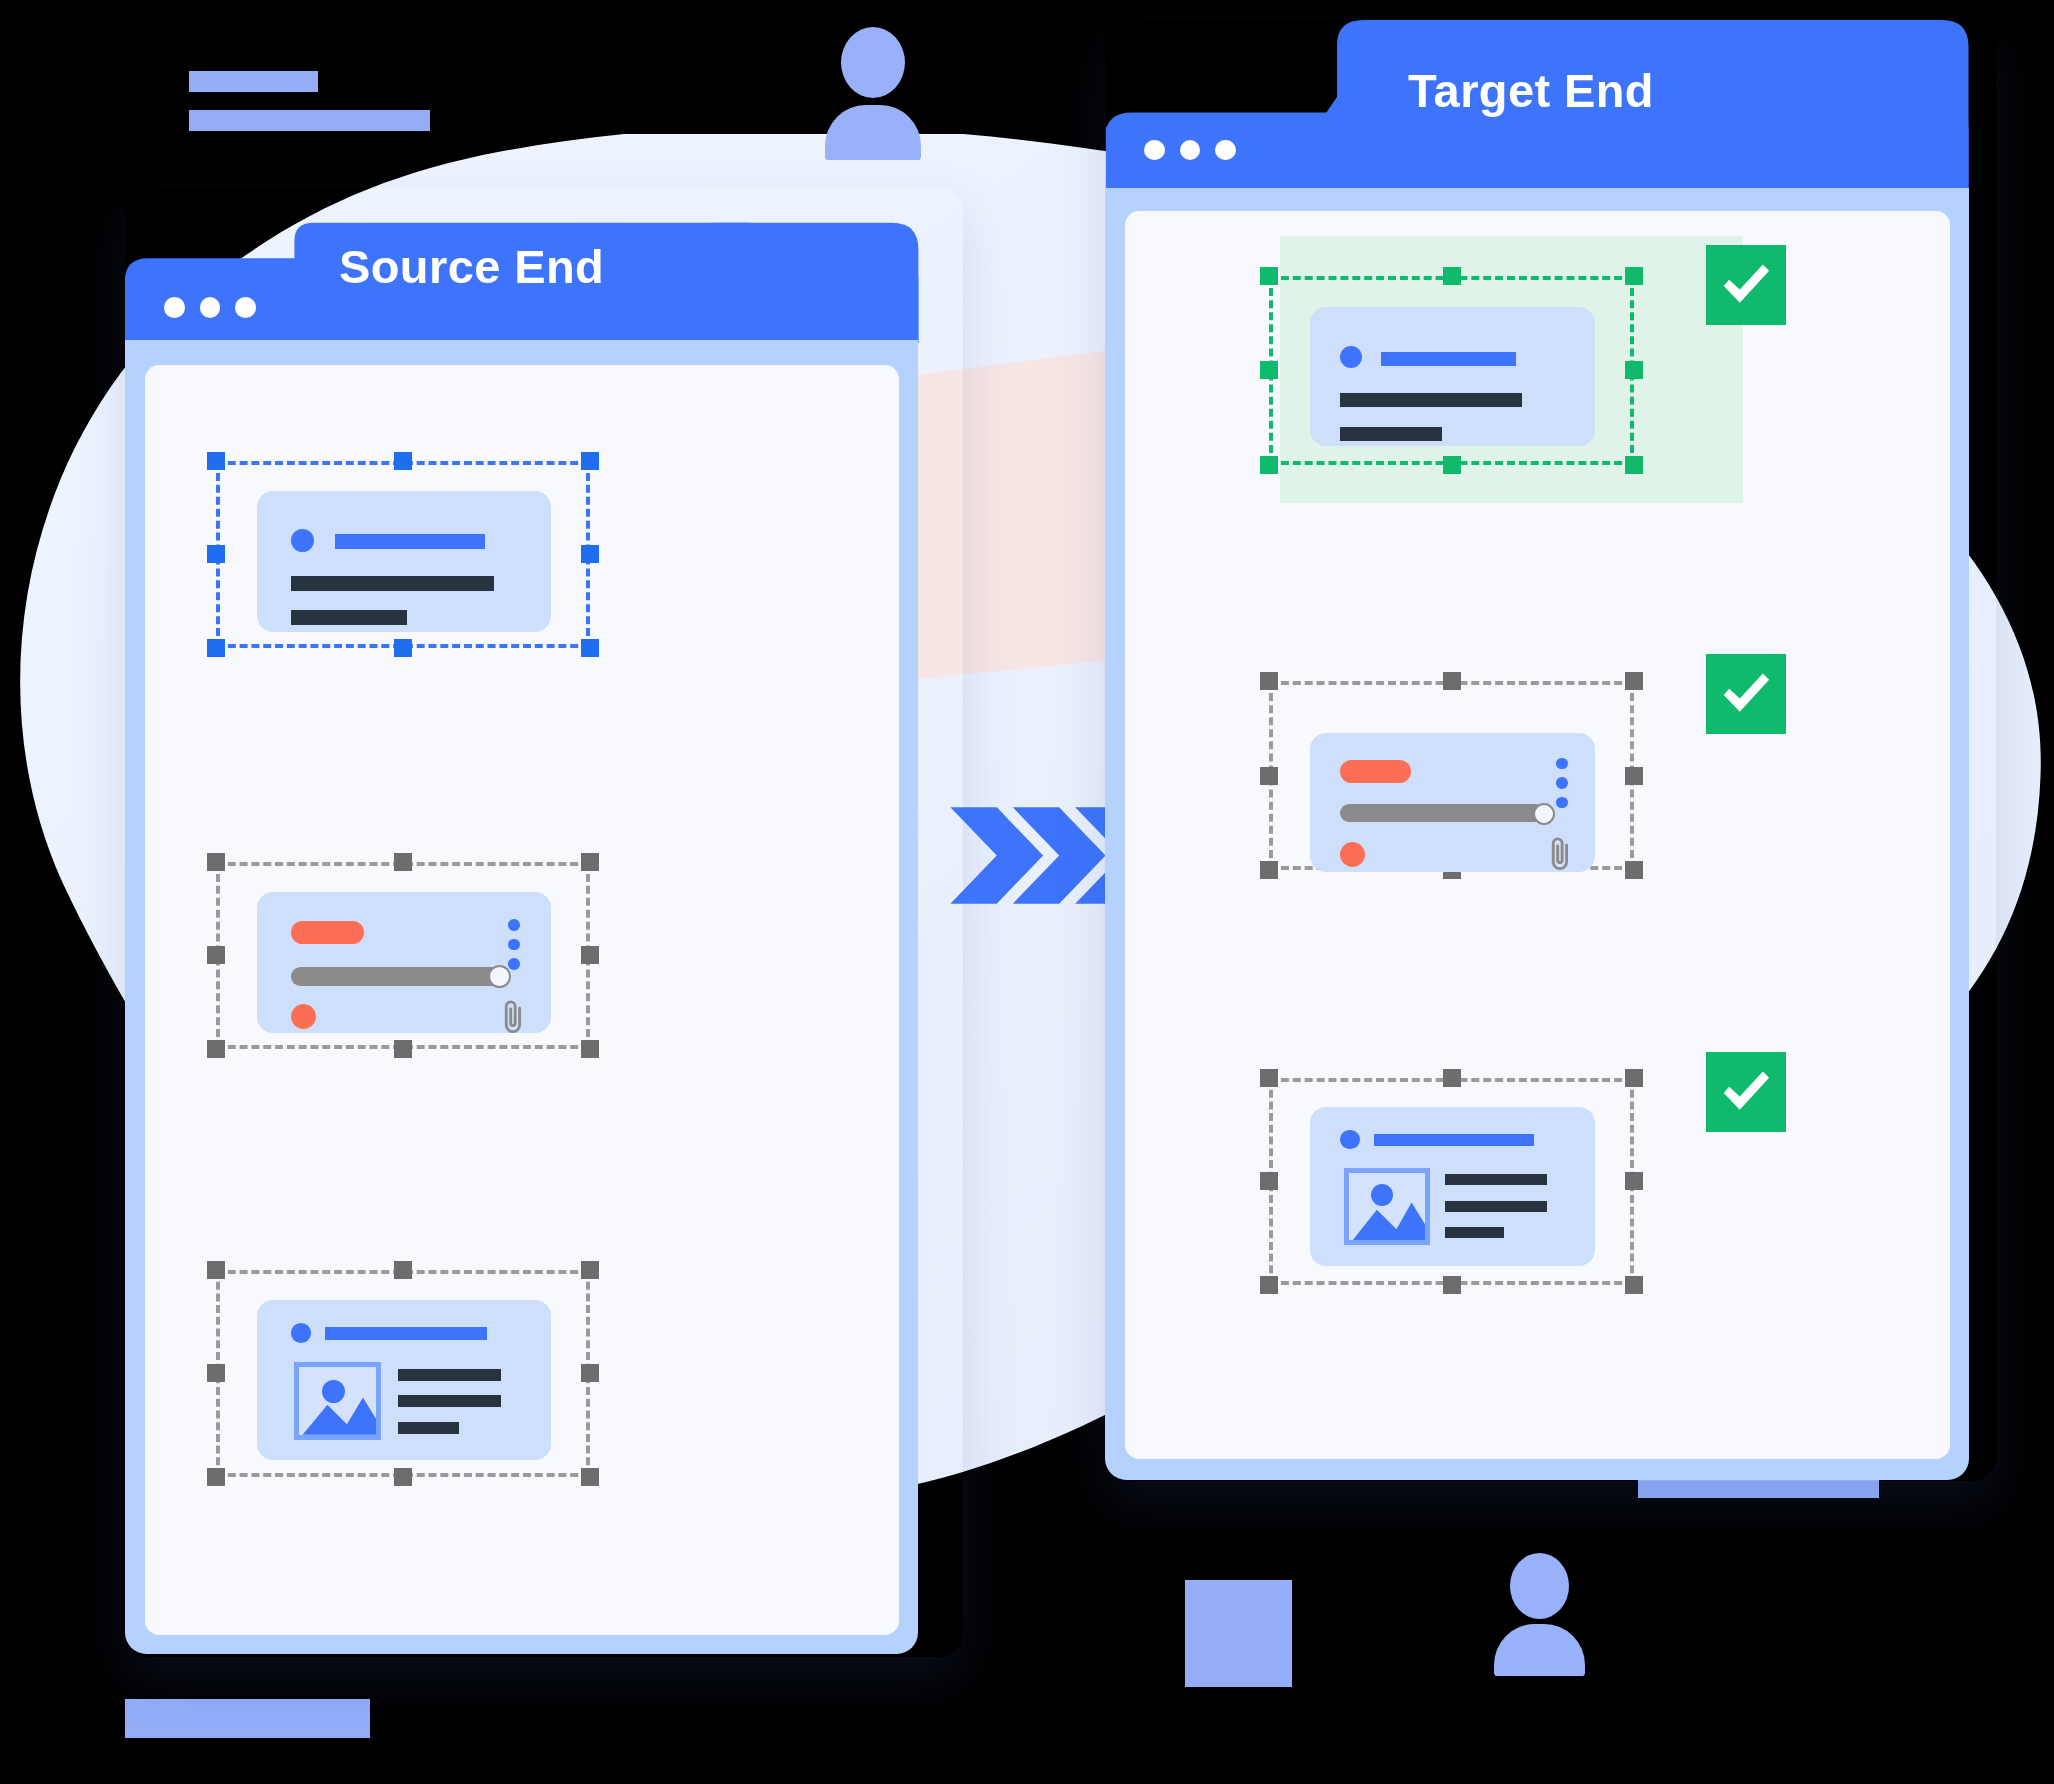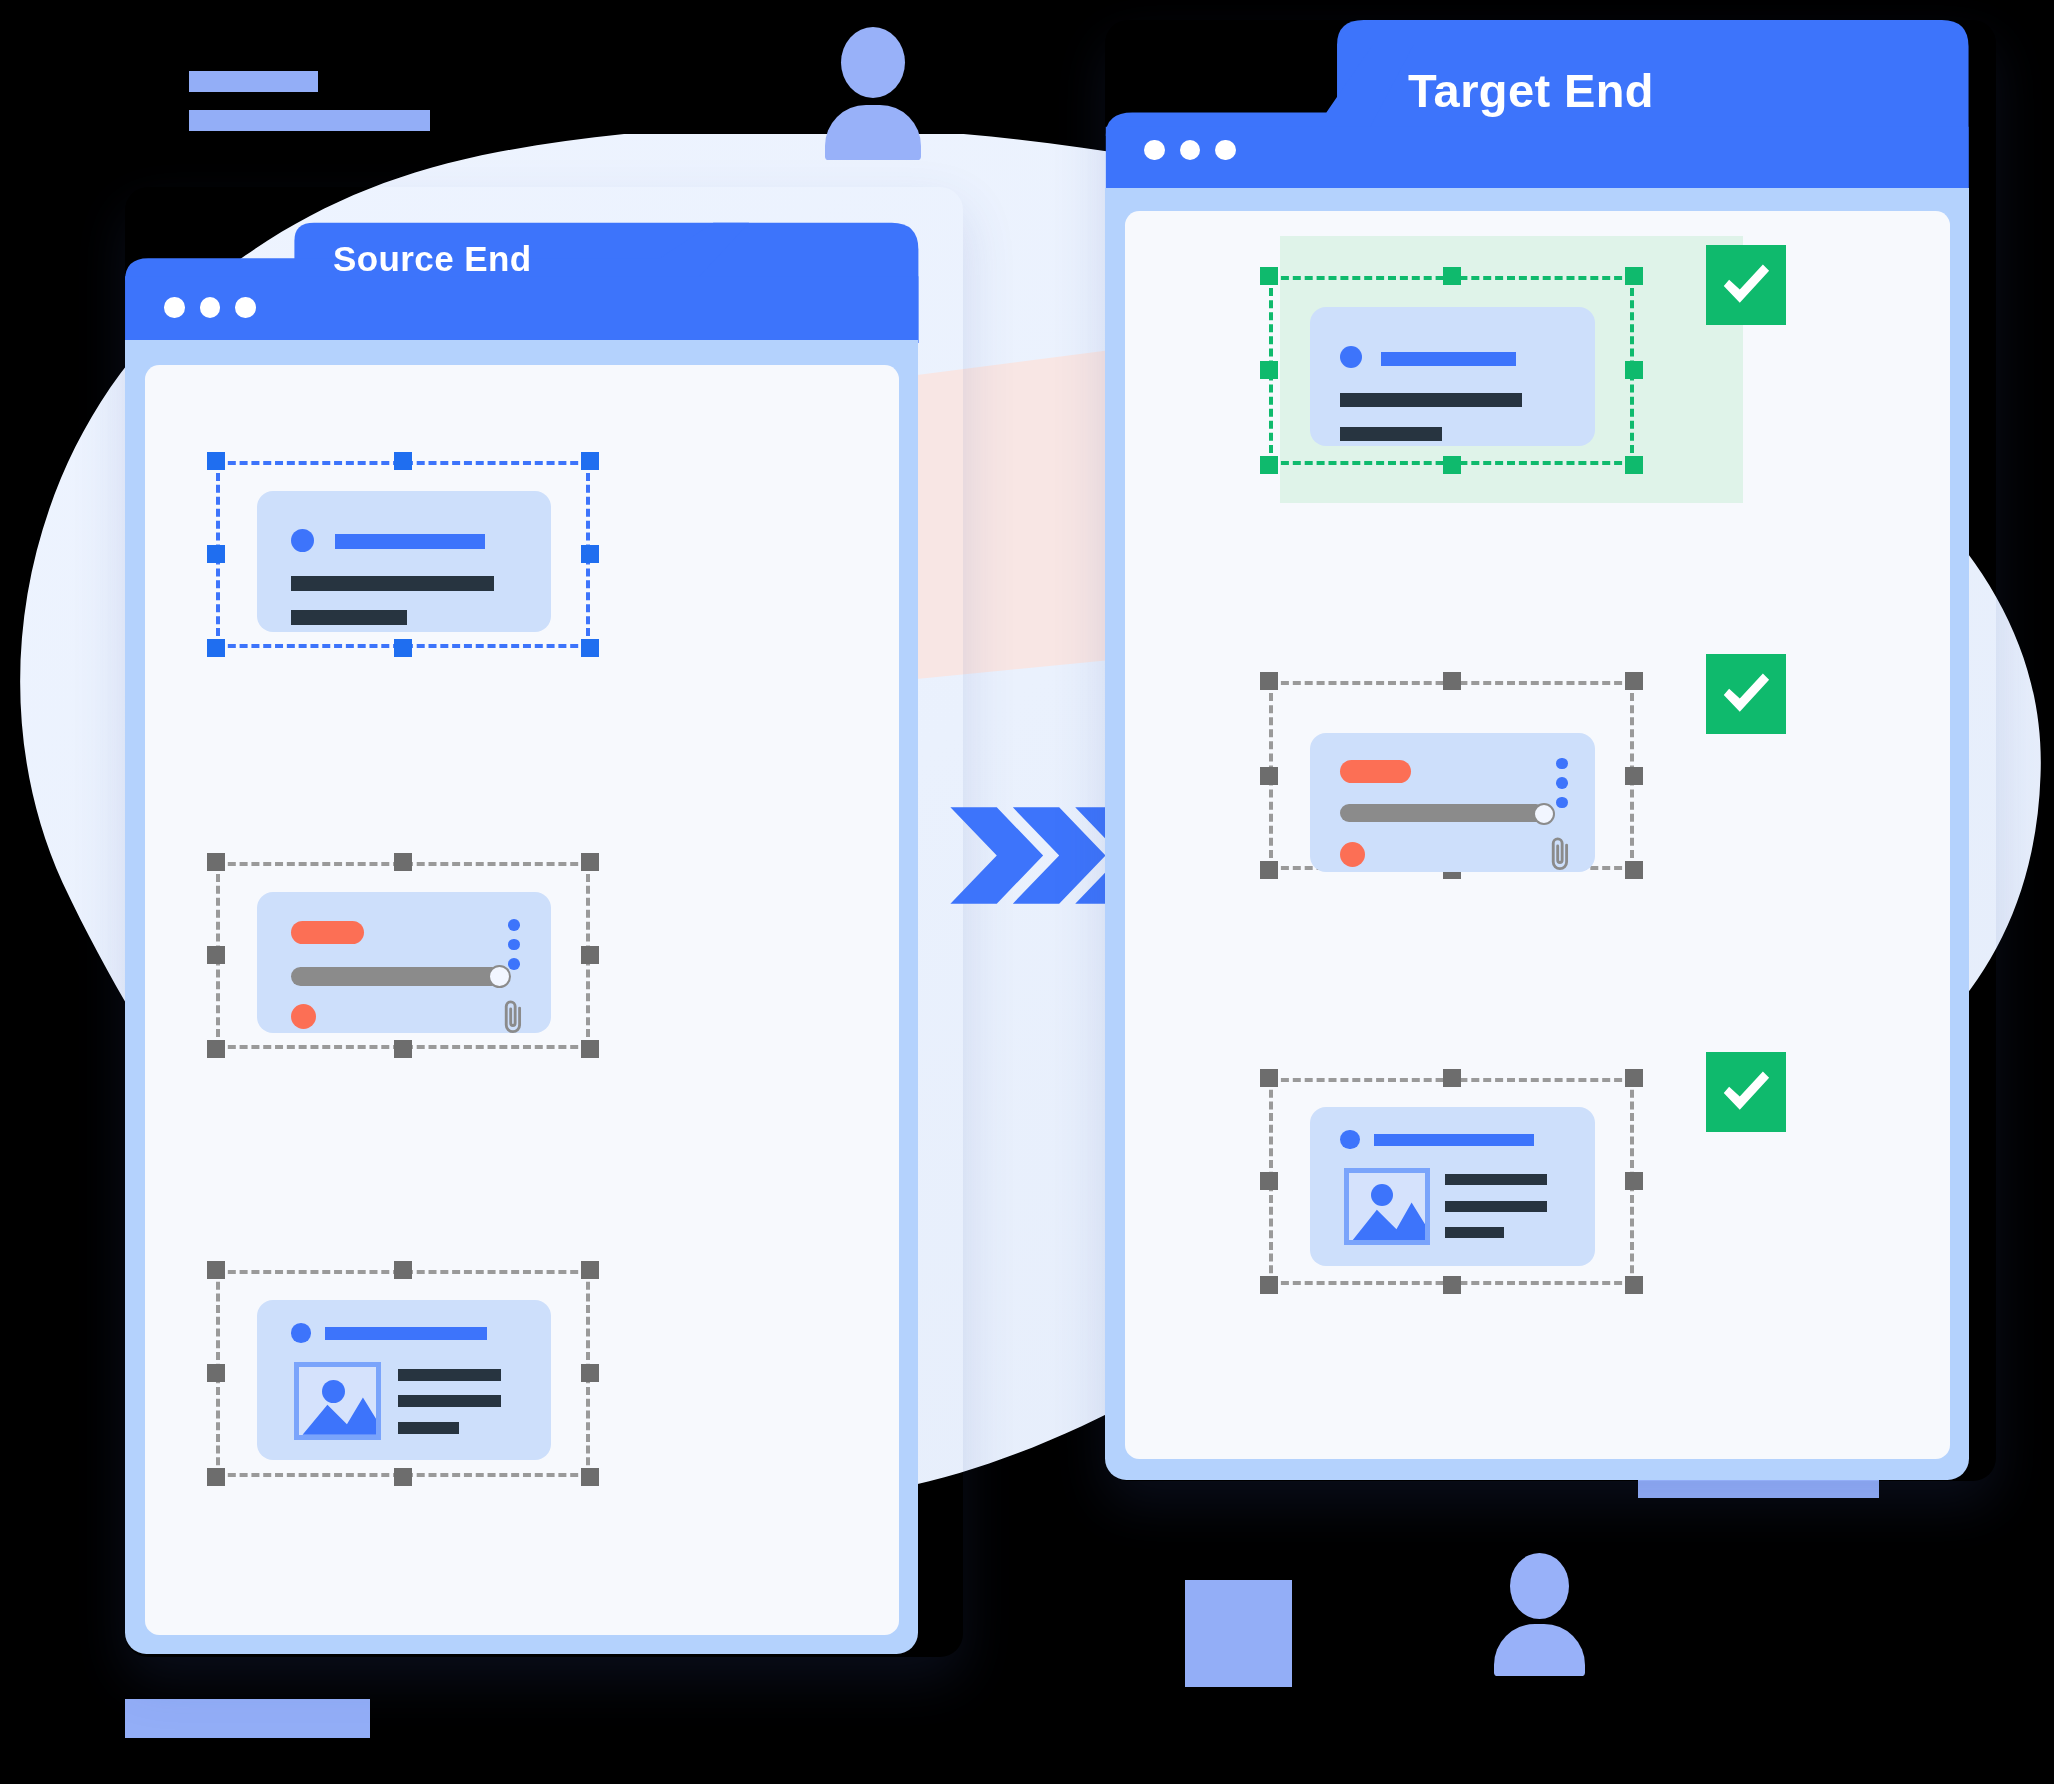--- a/index.html
+++ b/index.html
@@ -119,21 +119,21 @@
 
   <div class="window" style="left:125px;top:187px;width:838px;height:1470px;">
     <div class="win-shadow"></div>
 
     <svg style="position:absolute;left:0;top:0;width:838px;height:156px;" viewBox="0 0 940 175">
       <path fill="#3d74fb" d="M190 60 Q190 40 212 40 H860 Q890 40 890 70 V175 H190 Z"></path>
       <path fill="#3d74fb" d="M0 105 Q0 80 26 80 H600 L660 40 H700 L640 105 Z"></path>
       <path fill="#3d74fb" d="M0 100 H890 V175 H0 Z"></path>
     </svg>
 
-    <div class="win-title" style="left:208px;top:52px;font-size:35px;">Source End</div>
+    <div class="win-title" style="left:214px;top:52px;font-size:47px;">Source End</div>
 
     <div class="dots" style="left:39px;top:110px;">
       <i></i>
       <i></i>
       <i></i>
     </div>
 
     <div class="win-body" style="left:0;top:153px;width:793px;height:1314px;border-radius:0 0 21.4px 21.4px;"></div>
     <div class="win-canvas" style="left:19.6px;top:178px;width:754px;height:1270px;"></div>
 

